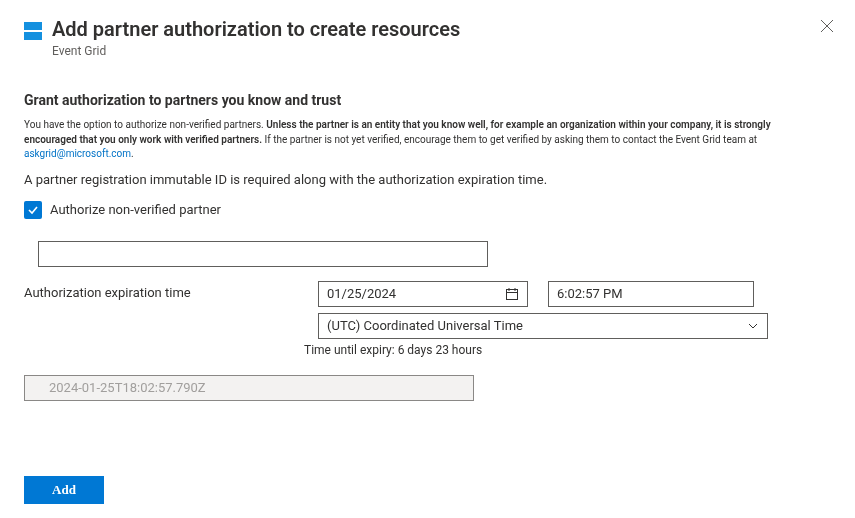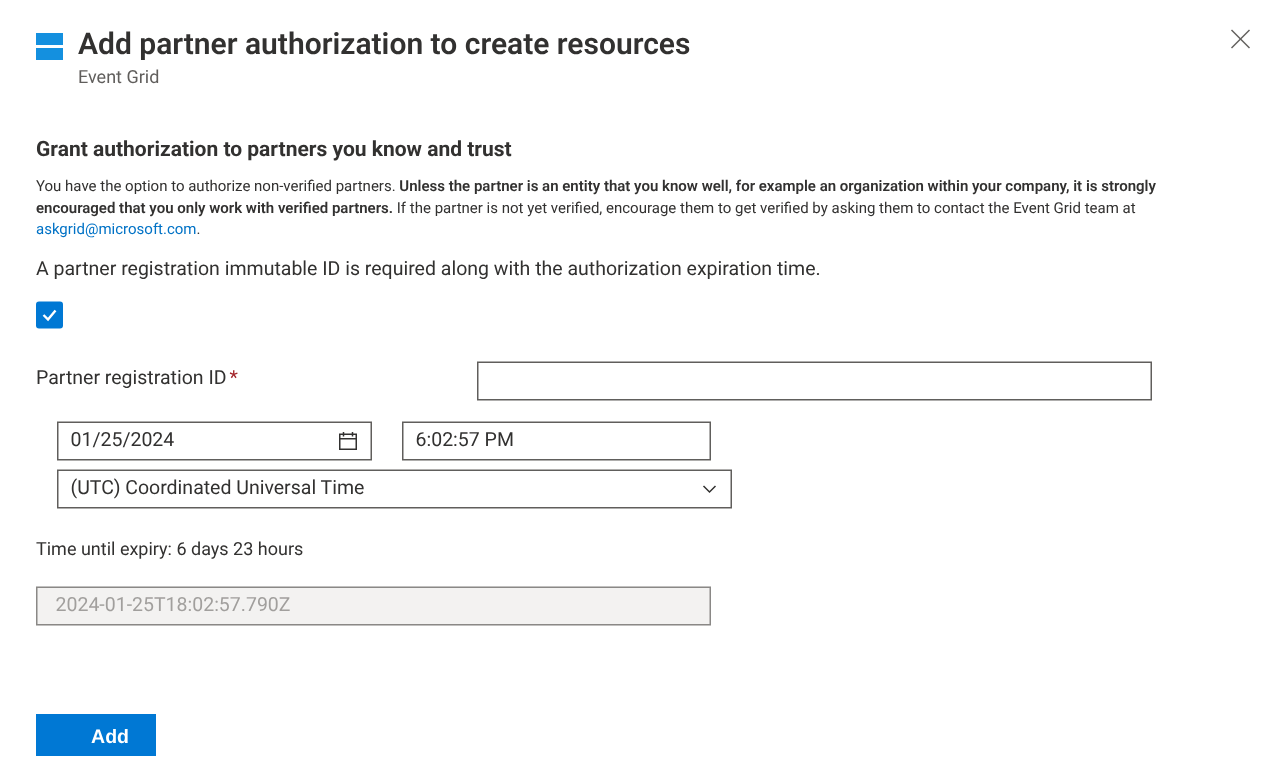--- a/index.html
+++ b/index.html
@@ -117,48 +117,47 @@
   .select {
     width: 450px;
     display: flex; align-items: center; justify-content: space-between;
     cursor: pointer;
     margin-top: 6px;
     gap: 10px;
   }
   .helper-text {
     font-size: 12px;
     color: #323130;
-    margin-top: 20px;
+    margin-top: 4px;
   }
   input.readonly {
     width: 450px;
     height: 26px;
     border: 1px solid #8a8886;
     background: #f3f2f1;
     color: #a19f9d;
     font-size: 13px;
-    padding: 0 12px;
+    padding: 0 24px;
     font-family: inherit;
   }
   .footer {
     position: absolute;
     left: 24px; right: 24px; bottom: 14px;
   }
   .add-btn {
     background: #0078d4;
     color: #ffffff;
     border: none;
     font-size: 13px;
     font-weight: 600;
     height: 28px;
     min-width: 80px;
     padding: 0 18px;
     cursor: pointer;
-    font-family: Liberation Sans, sans-serif;
-    text-align: right;
+    font-family: Liberation Serif, serif;
   }
   svg { display: block; }
 </style>
 </head>
 <body>
 
 <div class="panel">
 
   <div class="header-row">
     <div class="header-icon">
@@ -186,34 +185,33 @@
     <span>You have the option to authorize non-verified partners. </span><b>Unless the partner is an entity that you know well, for example an organization within your company, it is strongly encouraged that you only work with verified partners.</b><span> If the partner is not yet verified, encourage them to get verified by asking them to contact the Event Grid team at </span><a href="#">askgrid@microsoft.com</a><span>.</span>
   </div>
   <div class="intro-line2">A partner registration immutable ID is required along with the authorization expiration time.</div>
 
   <div class="checkbox-row">
     <div class="checkbox">
       <svg width="12" height="12" viewBox="0 0 12 12">
         <polyline points="2,6 5,9 10,3" fill="none" stroke="#ffffff" stroke-width="1.6"></polyline>
       </svg>
     </div>
+    <span>Authorize non-verified partner</span>
   </div>
 
   <div class="form-table">
 
     <div class="form-row">
-      <div class="form-label">
-        <span>Partner registration ID</span><span class="req">*</span>
-      </div>
       <div class="form-controls">
         <input class="text" type="text" value="" style="">
       </div>
     </div>
 
     <div class="form-row">
+      <div class="form-label">Authorization expiration time</div>
       <div class="form-controls">
         <div class="date-time-row">
           <div class="date-field">
             <span>01/25/2024</span>
             <svg width="14" height="14" viewBox="0 0 14 14">
               <rect x="1.5" y="2.5" width="11" height="10" fill="none" stroke="#323130" stroke-width="1"></rect>
               <line x1="1.5" y1="5.5" x2="12.5" y2="5.5" stroke="#323130" stroke-width="1"></line>
               <line x1="4" y1="1" x2="4" y2="4" stroke="#323130" stroke-width="1"></line>
               <line x1="10" y1="1" x2="10" y2="4" stroke="#323130" stroke-width="1"></line>
             </svg>

